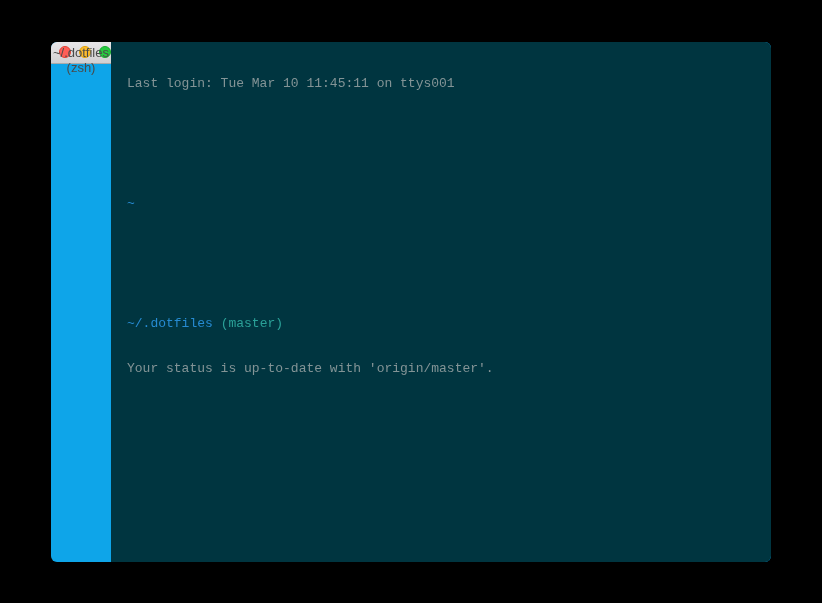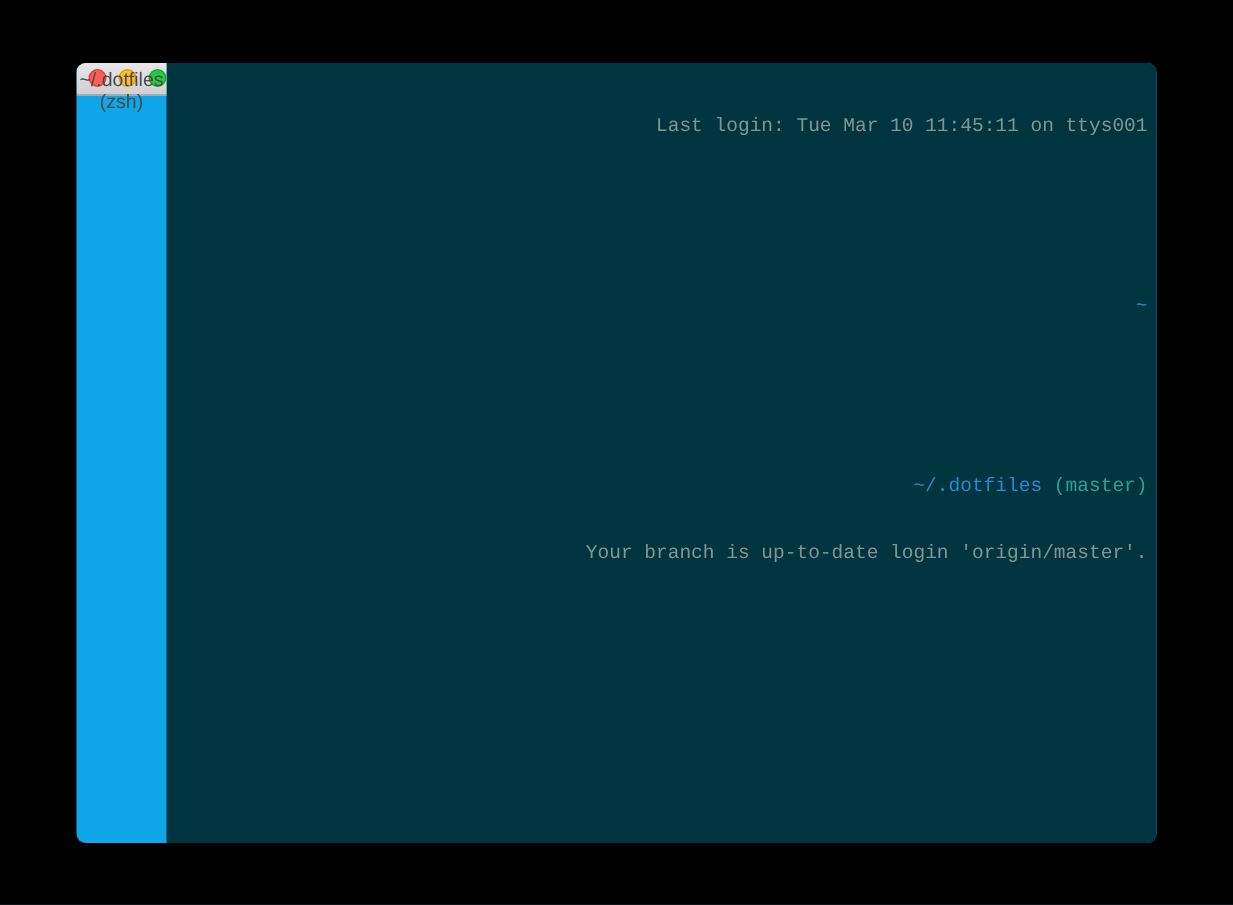--- a/index.html
+++ b/index.html
@@ -49,27 +49,26 @@
       left: 0; right: 0;
       text-align: center;
       font-family: -apple-system, "Helvetica Neue", Arial, sans-serif;
       font-size: 13px;
       color: #4a4a4a;
       pointer-events: none;
     }
     .terminal {
       flex: 1;
       background: #003540;
-      padding: 4px 6px;
+      padding: 4px 16px;
       font-size: 13px;
       line-height: 15px;
       color: #839496;
       white-space: pre;
       overflow: hidden;
-      text-align: right;
     }
     .line { min-height: 15px; }
     .gray   { color: #839496; }
     .blue   { color: #268bd2; }
     .cyan   { color: #2aa198; font-family: Liberation Mono, monospace; }
     .green  { color: #859900; }
     .purple { color: #d33682; }
     .underline { text-decoration: underline; }
   </style>
 </head>
@@ -87,21 +86,21 @@
   <div class="terminal">
     <div class="line gray">Last login: Tue Mar 10 11:45:11 on ttys001</div>
     <div class="line"></div>
 
     
     <div class="line"><span class="blue">~</span></div>
     <div class="line"></div>
 
     
     <div class="line"><span class="blue">~/.dotfiles</span> <span class="cyan">(master)</span></div>
-    <div class="line gray">Your branch is up-to-date login 'origin/master'.</div>
+    <div class="line gray">Your status is up-to-date with 'origin/master'.</div>
     
     
 
     
     
     
     
     
 
     

